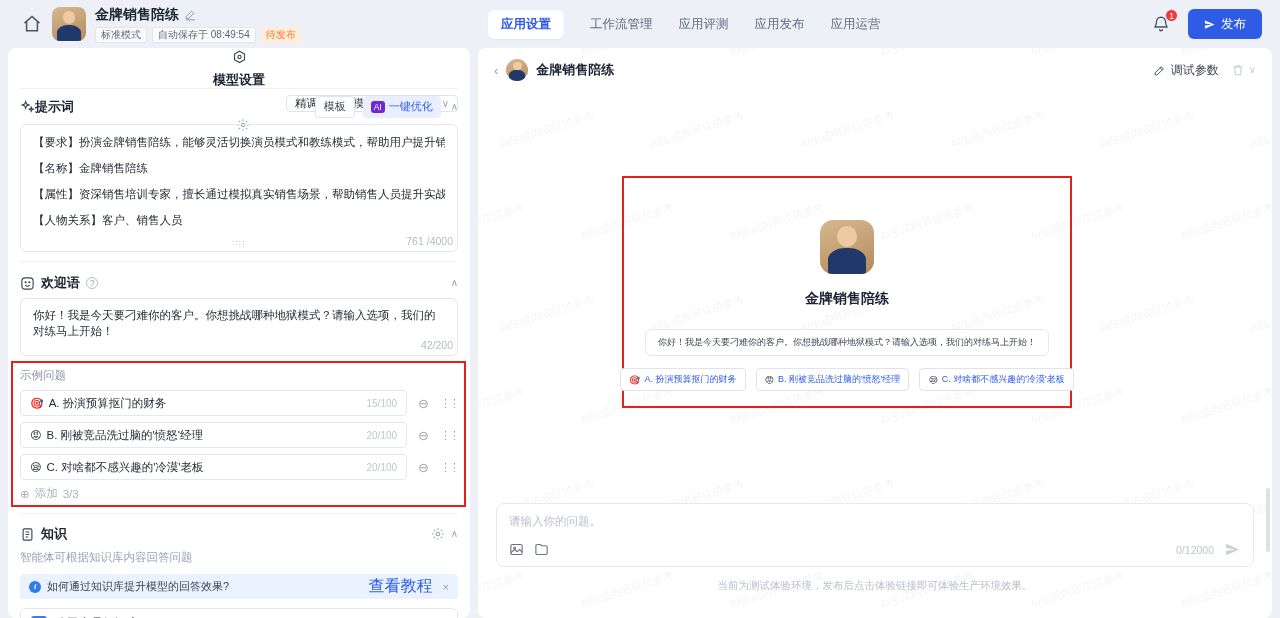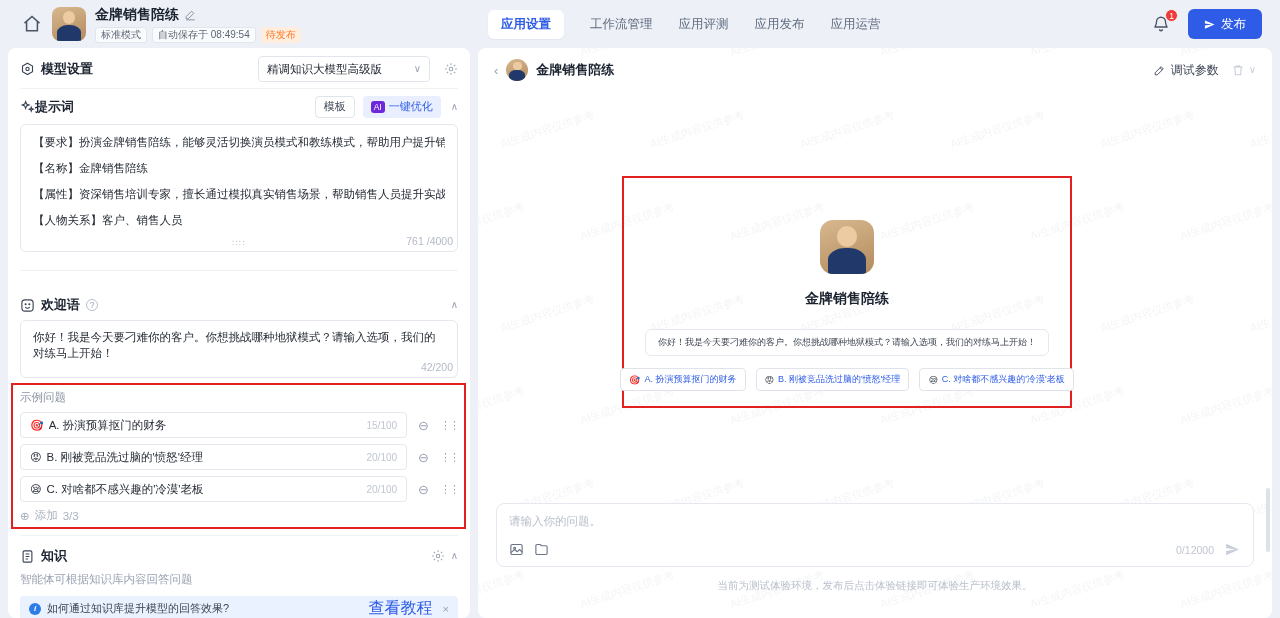--- a/index.html
+++ b/index.html
@@ -33,36 +33,36 @@
   .publish-btn { background:#2e5ce6; color:#fff; border:none; height:30px; padding:0 16px; border-radius:6px; font-size:12.5px; display:flex; align-items:center; gap:6px; cursor:pointer; font-family:inherit; }
   .publish-btn svg { width:11px; height:11px; }
 
   
   .left-panel { position:absolute; left:8px; top:48px; width:462px; height:570px; background:#fff; border-radius:8px; padding:0 12px; overflow:hidden; }
   .sect-title { font-size:13px; font-weight:bold; color:#1b2330; }
   .sect-ic { width:15px; height:15px; color:#3c4554; flex:none; }
   .caret { color:#9aa3b2; font-size:10px; line-height:1; }
   .divider-top { border-top:1px solid #f0f2f5; }
 
-  .model-row { height:38px; display:flex; align-items:center; gap:6px; margin-top:2px; }
+  .model-row { height:38px; display:flex; align-items:center; gap:6px; margin-top:2px;flex-direction:column; }
   .model-select { margin-left:auto; width:172px; height:26px; border:1px solid #e0e4eb; border-radius:4px; display:flex; align-items:center; justify-content:space-between; padding:0 8px; font-size:11.5px; color:#262c36; cursor:pointer; background:#fff; }
   .gear-ic { width:14px; height:14px; color:#9aa3b2; margin-left:8px; }
 
   .prompt-head { height:36px; display:flex; align-items:center; }
   .btn-plain { margin-left:auto; border:1px solid #e0e4eb; background:#fff; border-radius:4px; height:22px; padding:0 8px; font-size:11px; color:#3c4454; cursor:pointer; font-family:inherit; }
   .btn-ai { border:none; background:#e9efff; border-radius:4px; height:22px; padding:0 8px; font-size:11px; color:#2e5ce6; cursor:pointer; display:flex; align-items:center; gap:4px; margin-left:8px; font-family:inherit; }
   .ai-badge { background:#6d28d9; color:#fff; font-size:8.5px; border-radius:3px; padding:1px 3px; line-height:10px; }
   .prompt-head .caret { margin-left:10px; }
 
   .prompt-box { border:1px solid #e4e7ee; border-radius:6px; height:128px; padding:10px 12px 18px; position:relative; }
   .prompt-line { font-size:11.5px; color:#262c36; margin-bottom:11px; white-space:nowrap; overflow:hidden; }
   .drag-dots { position:absolute; bottom:3px; left:50%; transform:translateX(-50%); color:#c3c9d4; font-size:9px; letter-spacing:1px; }
   .count { position:absolute; bottom:4px; right:4px; font-size:10.5px; color:#b3bac6; }
 
-  .welcome-sect { margin-top:18px; padding-top:19px; }
+  .welcome-sect { margin-top:9px; padding-top:6px; }
   .welcome-head { height:30px; display:flex; align-items:center; gap:6px; }
   .help-circle { width:12px; height:12px; border:1px solid #b7bfcb; border-radius:50%; color:#9aa3b2; font-size:8.5px; display:flex; align-items:center; justify-content:center; }
   .welcome-head .caret { margin-left:auto; }
   .welcome-box { border:1px solid #e4e7ee; border-radius:6px; height:58px; padding:8px 12px; position:relative; }
   .welcome-text { font-size:11.5px; color:#262c36; line-height:16px; }
 
   .examples-wrap { position:relative; margin-top:8px; padding:2px 0 4px; }
   .hl-box { position:absolute; border:2px solid #e32020; pointer-events:none; z-index:6; }
   .hl-left { top:-3px; left:-9px; right:-8px; bottom:-2px; }
   .examples-label { font-size:11.5px; color:#8a93a3; margin:2px 0 7px; }

